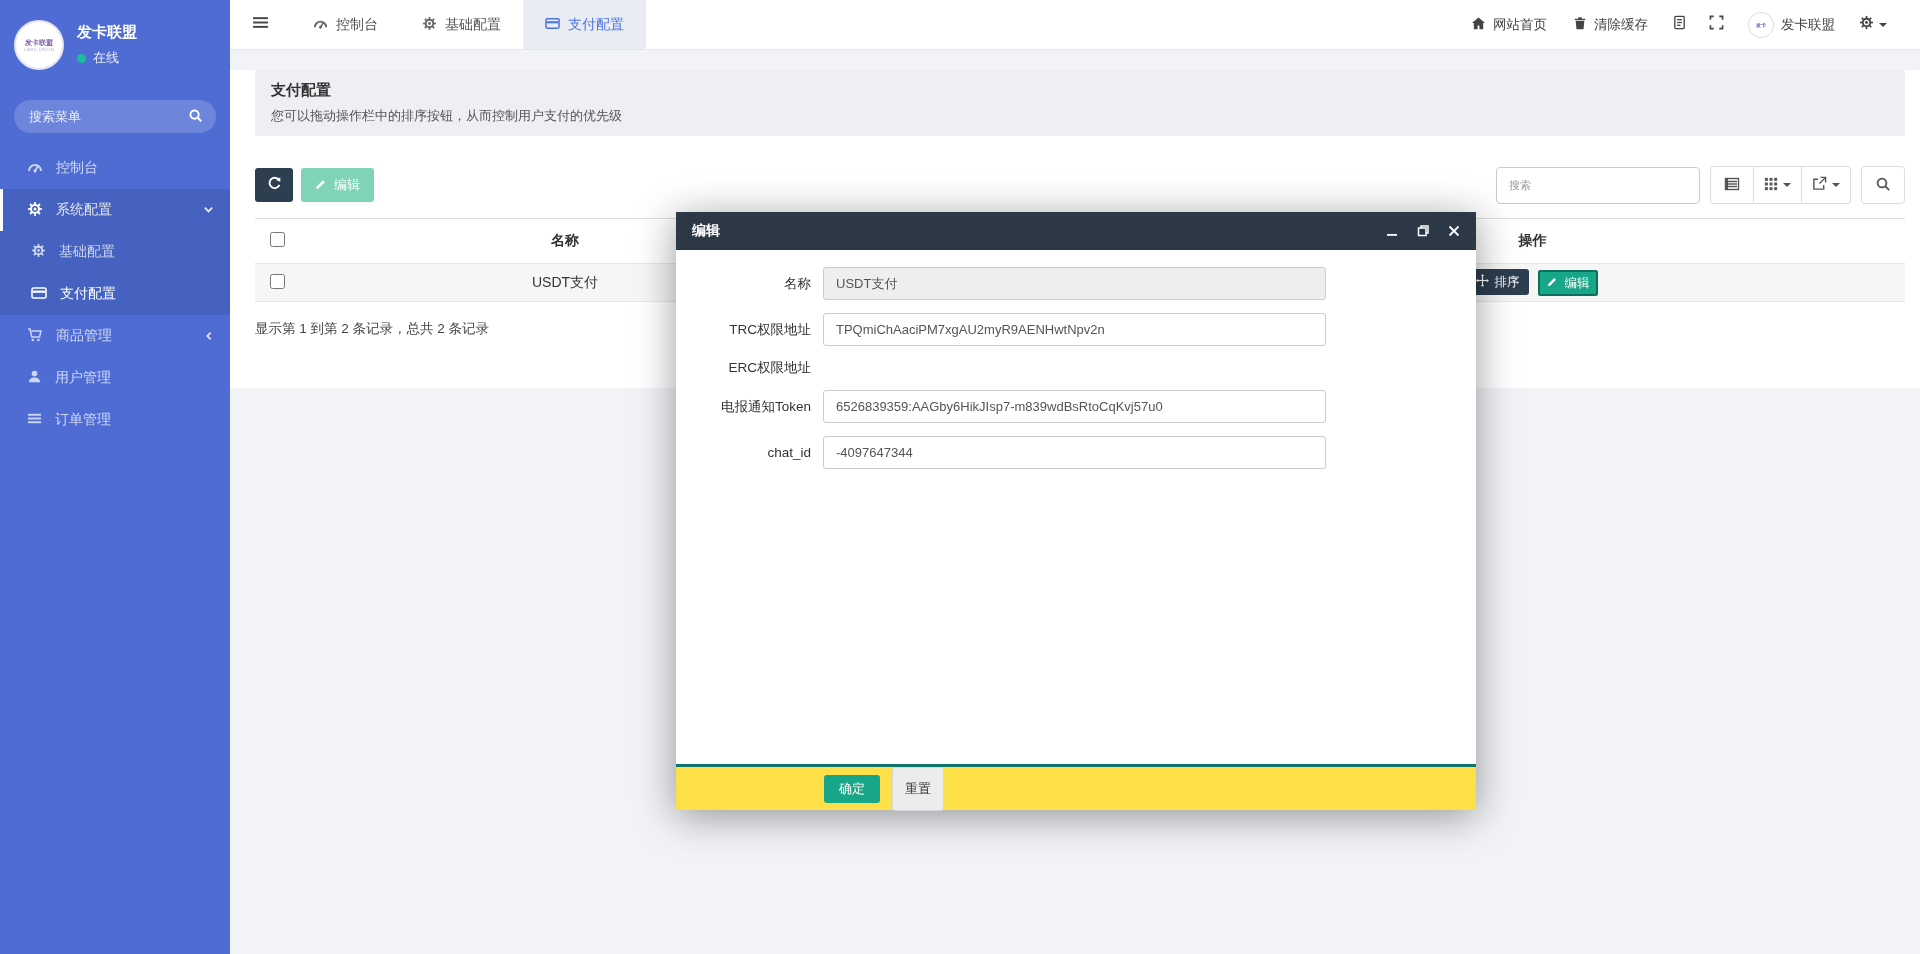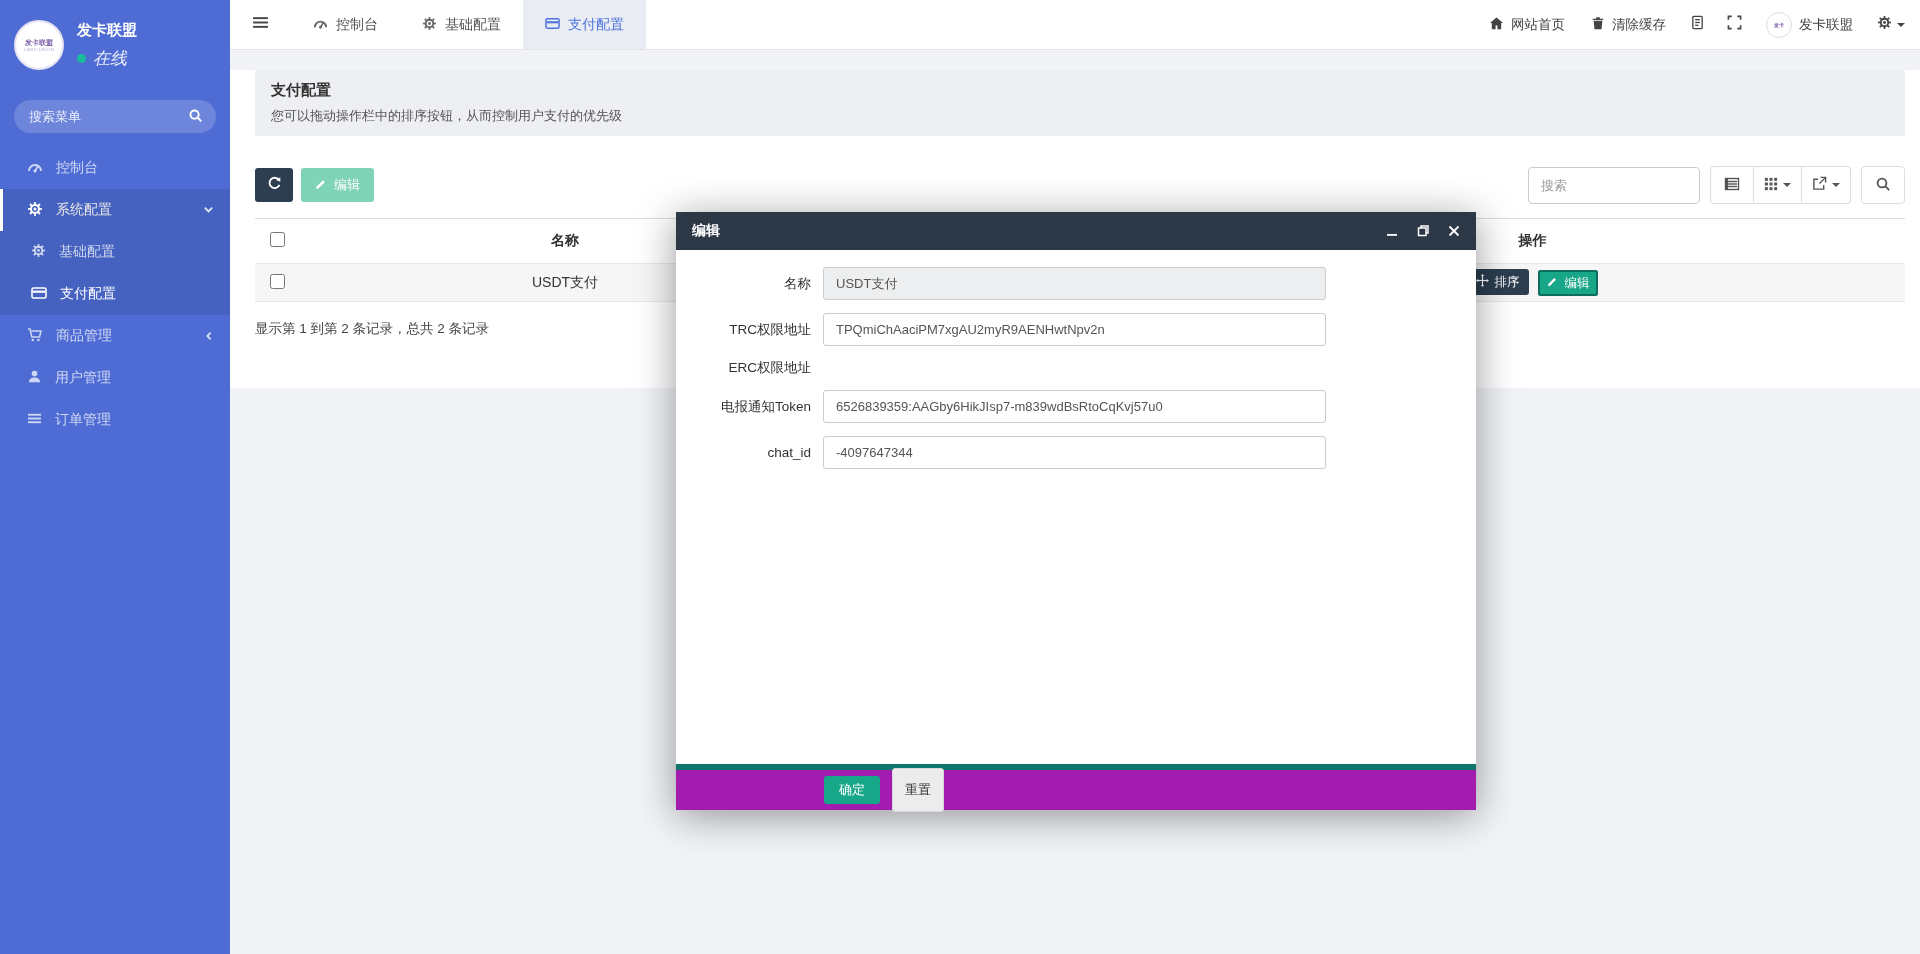--- a/index.html
+++ b/index.html
@@ -23,21 +23,21 @@
     width:50px; height:50px; border-radius:50%; background:#fff;
     display:flex; flex-direction:column; align-items:center; justify-content:center;
     border:2px solid #e7e3f2; flex:none;
   }
   .logo-inner { font-size:7px; color:#7b5ea7; line-height:1.3; text-align:center; font-weight:bold; }
   .logo-sub { font-size:4px; color:#b0a6c6; letter-spacing:.5px; }
   .side-brand { margin-left:13px; }
   .brand-name { color:#fff; font-size:15px; font-weight:bold; }
   .brand-status { display:flex; align-items:center; margin-top:7px; }
   .dot-online { width:9px; height:9px; border-radius:50%; background:#1abc9c; margin-right:7px; }
-  .status-text { color:rgba(255,255,255,.88); font-size:17px;font-style:italic; }
+  .status-text { color:rgba(255,255,255,.88); font-size:13px; }
 
   .side-search { position:relative; margin:14px 14px 14px 14px; }
   .side-search input {
     width:100%; height:33px; border:none; outline:none; border-radius:17px;
     background:rgba(255,255,255,.18); color:#fff; font-size:13px; padding:0 36px 0 15px;
     font-family:inherit;
   }
   .side-search input::placeholder { color:rgba(255,255,255,.85); }
   .side-search .icon { position:absolute; right:13px; top:8px; color:#fff; }
 
@@ -65,21 +65,21 @@
   }
   .hamburger { padding:0 22px; color:#444; cursor:pointer; display:flex; align-items:center; height:100%; }
   .nav-tabs { display:flex; height:100%; }
   .nav-tab {
     display:flex; align-items:center; gap:8px; padding:0 22px; font-size:14px;
     color:#555; cursor:pointer; height:100%;
   }
   .nav-tab .icon { color:#666; }
   .nav-tab.active { background:#e9ecf2; color:#4e73df; }
   .nav-tab.active .icon { color:#4e73df; }
-  .nav-right { margin-left:auto; display:flex; align-items:flex-start; padding-right:4px; }
+  .nav-right { margin-left:auto; display:flex; align-items:flex-start; padding-right:22px; }
   .nav-link { display:flex; align-items:center; gap:7px; padding:0 13px; font-size:13.5px; color:#444; cursor:pointer; height:50px; }
   .nav-icon-btn { padding:0 11px; color:#444; cursor:pointer; display:flex; align-items:center; height:50px; }
   .nav-avatar {
     width:26px; height:26px; border-radius:50%; background:#fff; border:1px solid #ddd;
     display:flex; align-items:center; justify-content:center; font-size:5px; color:#7b5ea7; font-weight:bold;
   }
   .caret { width:0; height:0; border-left:4px solid transparent; border-right:4px solid transparent; border-top:4px solid currentColor; display:inline-block; margin-left:5px; }
 
   
   .main { position:absolute; left:230px; top:50px; right:0; }
@@ -90,22 +90,22 @@
   }
   .page-title { font-size:15px; font-weight:bold; color:#333; }
   .page-desc { font-size:13px; color:#555; margin-top:7px; }
 
   .toolbar { margin:30px 15px 0 25px; display:flex; align-items:center; }
   .btn { border:none; border-radius:3px; cursor:pointer; font-family:inherit; display:inline-flex; align-items:center; justify-content:center; }
   .btn-refresh { width:38px; height:34px; background:#2c3e50; color:#fff; }
   .btn-edit-toolbar { height:34px; padding:0 14px; background:#7fd3b7; color:#fff; font-size:13px; gap:7px; margin-left:8px; }
   .toolbar-right { margin-left:auto; display:flex; align-items:center; }
   .search-input {
-    width:172px; height:37px; border:1px solid #ccc; border-radius:4px; padding:0 12px;
-    font-size:13px; color:#333; outline:none; font-family:inherit;
+    width:204px; height:37px; border:1px solid #ccc; border-radius:4px; padding:0 12px;
+    font-size:11px; color:#333; outline:none; font-family:inherit;
   }
   .search-input::placeholder { color:#999; }
   .btn-group { display:flex; margin-left:10px; }
   .btn-outline {
     height:38px; min-width:44px; padding:0 10px; background:#fff; border:1px solid #ddd;
     color:#555; display:inline-flex; align-items:center; justify-content:center; cursor:pointer;
   }
   .btn-group .btn-outline + .btn-outline { border-left:none; }
   .btn-group .btn-outline:first-child { border-radius:4px 0 0 4px; }
   .btn-group .btn-outline:last-child { border-radius:0 4px 4px 0; }
@@ -140,22 +140,22 @@
   .mc { color:#fff; cursor:pointer; display:flex; align-items:center; }
   .modal-body { padding-top:17px; }
   .form-row { display:flex; align-items:center; margin-bottom:13px; }
   .form-label { width:135px; text-align:right; font-size:13.5px; color:#333; margin-right:12px; flex:none; }
   .form-input {
     width:503px; height:33px; border:1px solid #ccc; border-radius:3px; padding:0 12px;
     font-size:13px; color:#555; outline:none; font-family:inherit; background:#fff;
   }
   .form-input[readonly] { background:#eceeef; }
   .modal-footer {
-    position:absolute; left:0; bottom:0; width:100%; height:46px; background:#a21caf;
-    border-top:6px solid #0f766e; display:flex; align-items:center; padding-left:148px;
+    position:absolute; left:0; bottom:0; width:100%; height:46px; background:#fde047;
+    border-top:3px solid #0f766e; display:flex; align-items:center; padding-left:148px;
   }
   .btn-ok { height:28px; padding:0 15px; background:#18a689; color:#fff; font-size:13px; border-radius:3px; }
   .btn-reset { height:44px; padding:0 12px; background:#ececec; border:1px solid #d8d8d8; color:#333; font-size:13px; border-radius:3px; margin-left:12px; }
 </style>
 </head>
 <body>
 
 <aside class="sidebar">
   <div class="side-head">
     <div class="logo-circle">

